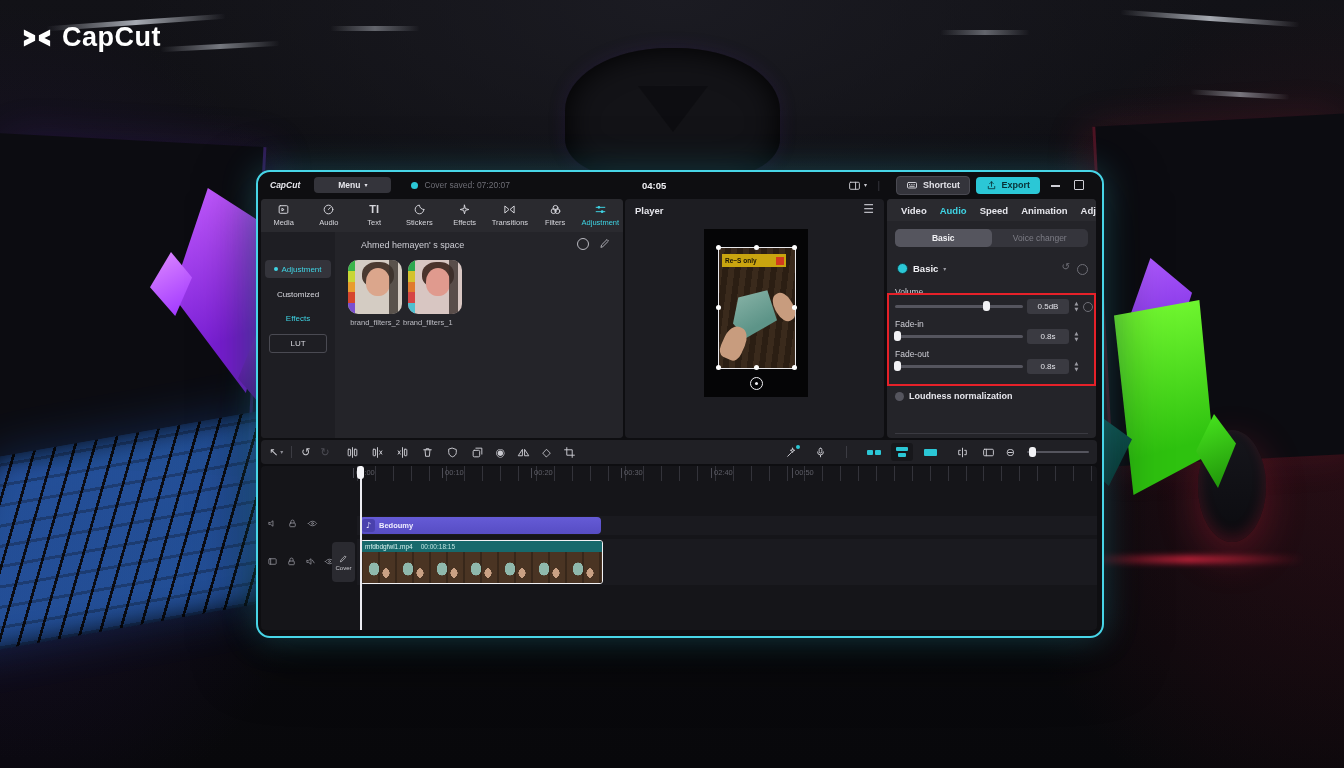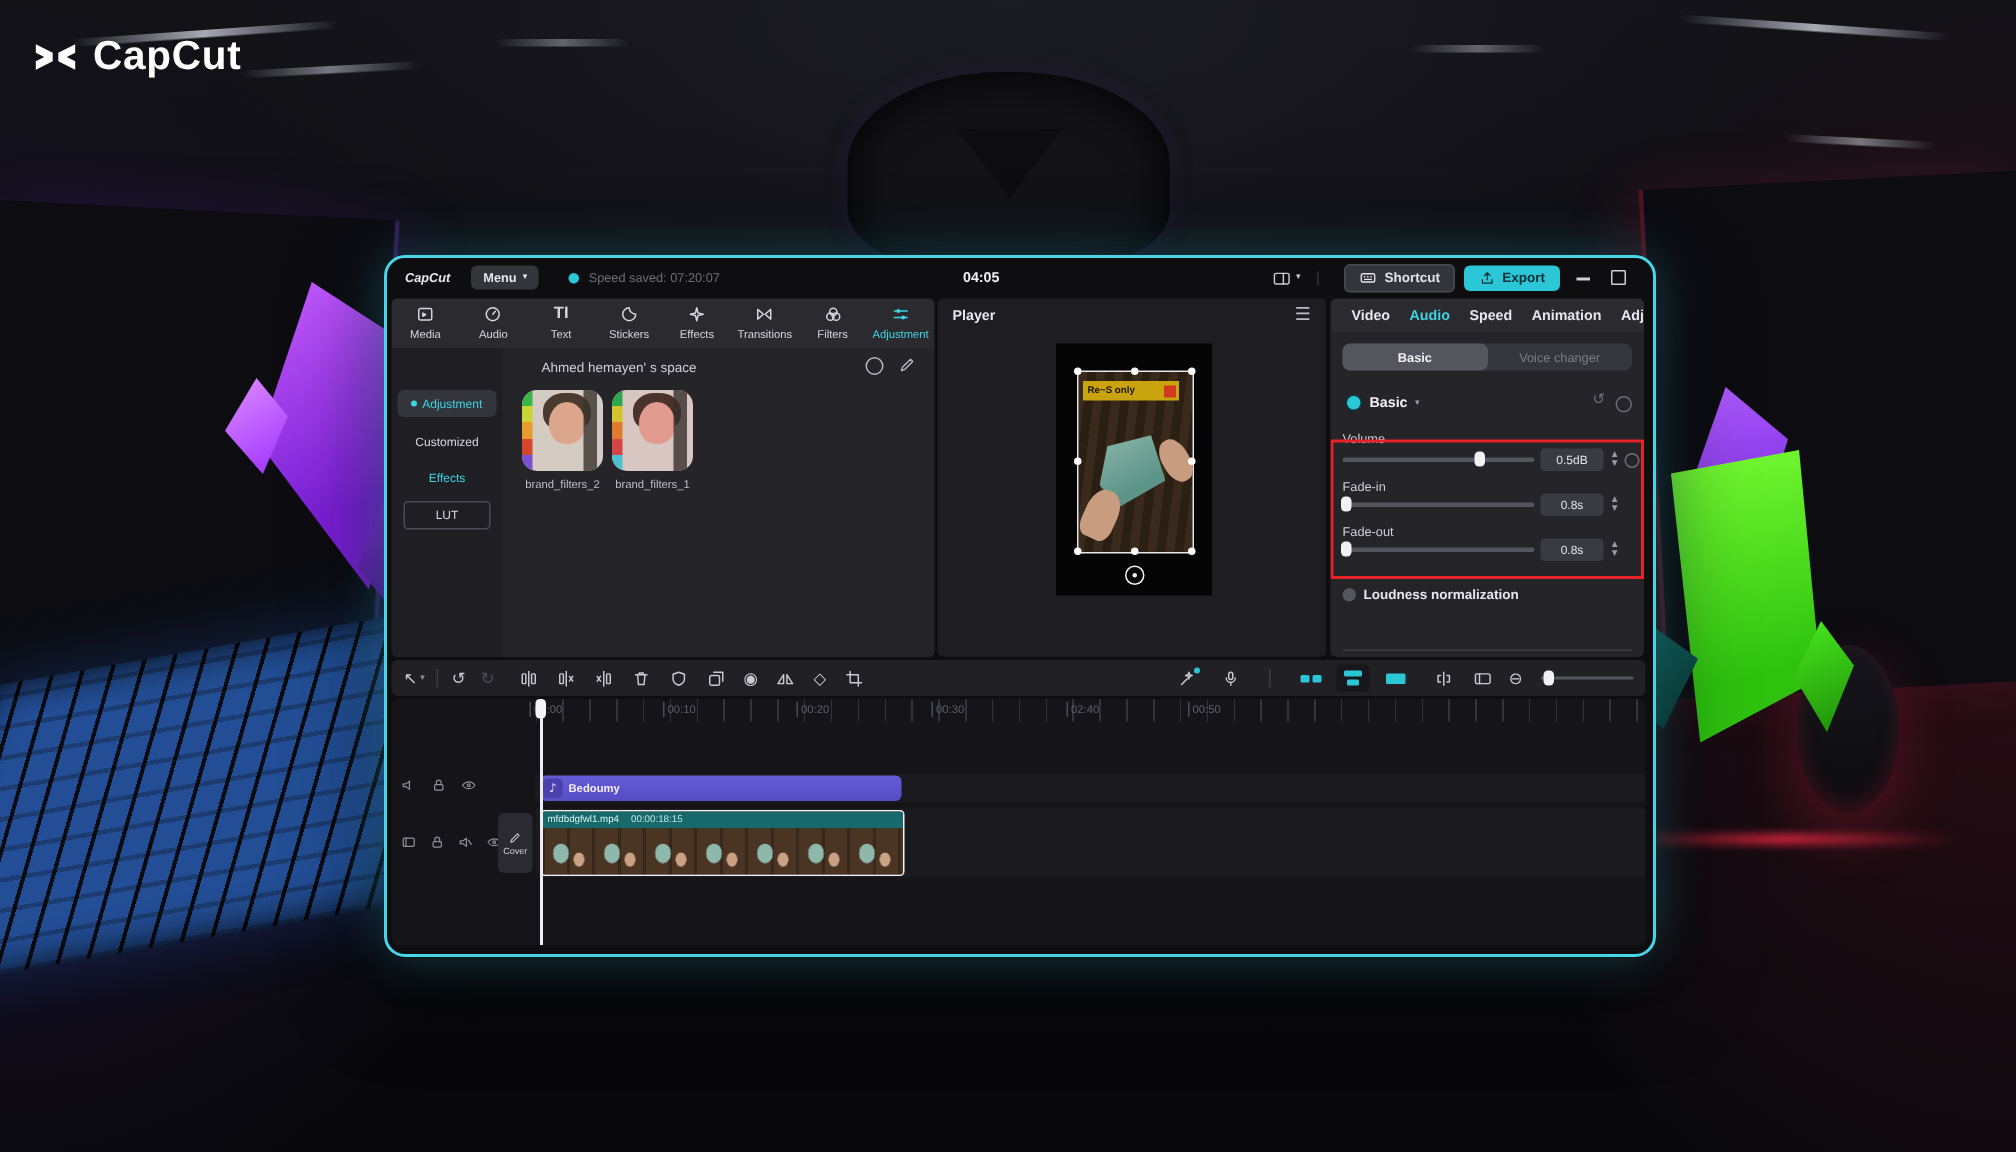--- a/index.html
+++ b/index.html
@@ -102,26 +102,26 @@
     <path class="f" d="M2 7 L14 13 L14 19 L2 25 L2 19 L8 16 L2 13 Z"></path>
     <path class="f" d="M30 7 L18 13 L18 19 L30 25 L30 19 L24 16 L30 13 Z"></path>
   </svg>
   <span class="txt">CapCut</span>
 </div>
 
 <div class="win">
 
   <div class="tb">
     <span style="margin-left:12px;font-size:8.5px;font-weight:bold;font-style:italic;color:#e8e8ee;">CapCut</span>
-    <span class="pill" style="margin-left:14px;height:16px;padding:0 8px;font-size:8.5px;font-weight:bold;color:#e6e6ec;gap:4px;">
+    <span class="pill" style="margin-left:14px;height:16px;padding:0 24px;font-size:8.5px;font-weight:bold;color:#e6e6ec;gap:4px;">
       <span>Menu</span>
       <span class="gi" style="font-size:6px;">▾</span>
     </span>
     <span class="dot" style="width:7px;height:7px;background:#2bc7d6;margin-left:20px;"></span>
-    <span style="margin-left:6px;font-size:8.5px;color:#6e6e76;">Speed saved: 07:20:07</span>
+    <span style="margin-left:6px;font-size:8.5px;color:#6e6e76;">Cover saved: 07:20:07</span>
     <span style="position:absolute;left:384px;font-size:9.5px;font-weight:bold;color:#f0f0f4;">04:05</span>
     <span style="position:absolute;right:235px;display:flex;align-items:center;gap:3px;color:#c9c9cf;">
       <svg class="ic" width="13" height="13" viewBox="0 0 24 24">
           <rect x="3" y="6" width="18" height="13" rx="2"></rect>
           <path d="M14 6v13"></path>
         </svg>
       <span class="gi" style="font-size:6px;">▾</span>
     </span>
     <span style="position:absolute;right:222px;color:#3c3c43;font-size:10px;">|</span>
     <span class="pill" style="position:absolute;right:132px;height:17px;padding:0 9px;font-size:9px;font-weight:bold;color:#e2e2e8;gap:5px;border:1px solid #4a4a52;">
@@ -229,21 +229,21 @@
         <div class="ab" style="right:4px;top:0;width:9px;height:100%;background:#3a332e;opacity:.8;"></div>
       </div>
       <div style="position:absolute;left:8px;top:86px;width:64px;text-align:center;font-size:7.5px;color:#bdbdc4;">brand_filters_2</div>
 
       <div style="position:absolute;left:73px;top:28px;width:54px;height:54px;border-radius:10px;background:#d8c6c2;overflow:hidden;">
         <div class="ab" style="left:0;top:0;width:7px;height:100%;background:linear-gradient(180deg,#2ea84f 0 20%,#d4c22e 20% 40%,#e07a2e 40% 60%,#d64545 60% 80%,#4fc0d0 80%);"></div>
         <div class="ab" style="left:14px;top:2px;width:32px;height:26px;background:#4a332c;border-radius:45%;"></div>
         <div class="ab" style="left:18px;top:8px;width:24px;height:28px;background:#e09a8e;border-radius:50% 50% 45% 45%;"></div>
         <div class="ab" style="right:4px;top:0;width:9px;height:100%;background:#3a2e2c;opacity:.8;"></div>
       </div>
-      <div style="position:absolute;left:68px;top:86px;width:64px;text-align:center;font-size:7.5px;color:#bdbdc4;">brand_filters_1</div>
+      <div style="position:absolute;left:68px;top:86px;width:64px;font-size:7.5px;color:#bdbdc4;">brand_filters_1</div>
     </div>
   </div>
 
   <div class="panel" style="left:367px;top:27px;width:259px;height:239px;background:#1d1d22;">
     <div style="position:absolute;left:10px;top:6px;font-size:9.5px;font-weight:bold;color:#e6e6ec;">Player</div>
     <span class="gi" style="position:absolute;right:10px;top:4px;font-size:12px;color:#b9b9c0;">☰</span>
 
     <div style="position:absolute;left:79px;top:30px;width:104px;height:168px;background:#050506;">
 
       <div style="position:absolute;left:14px;top:18px;width:76px;height:120px;border:1px solid #e8e8ec;background:repeating-linear-gradient(97deg,#3a2a1c 0 6px,#2b1e13 6px 12px);">

